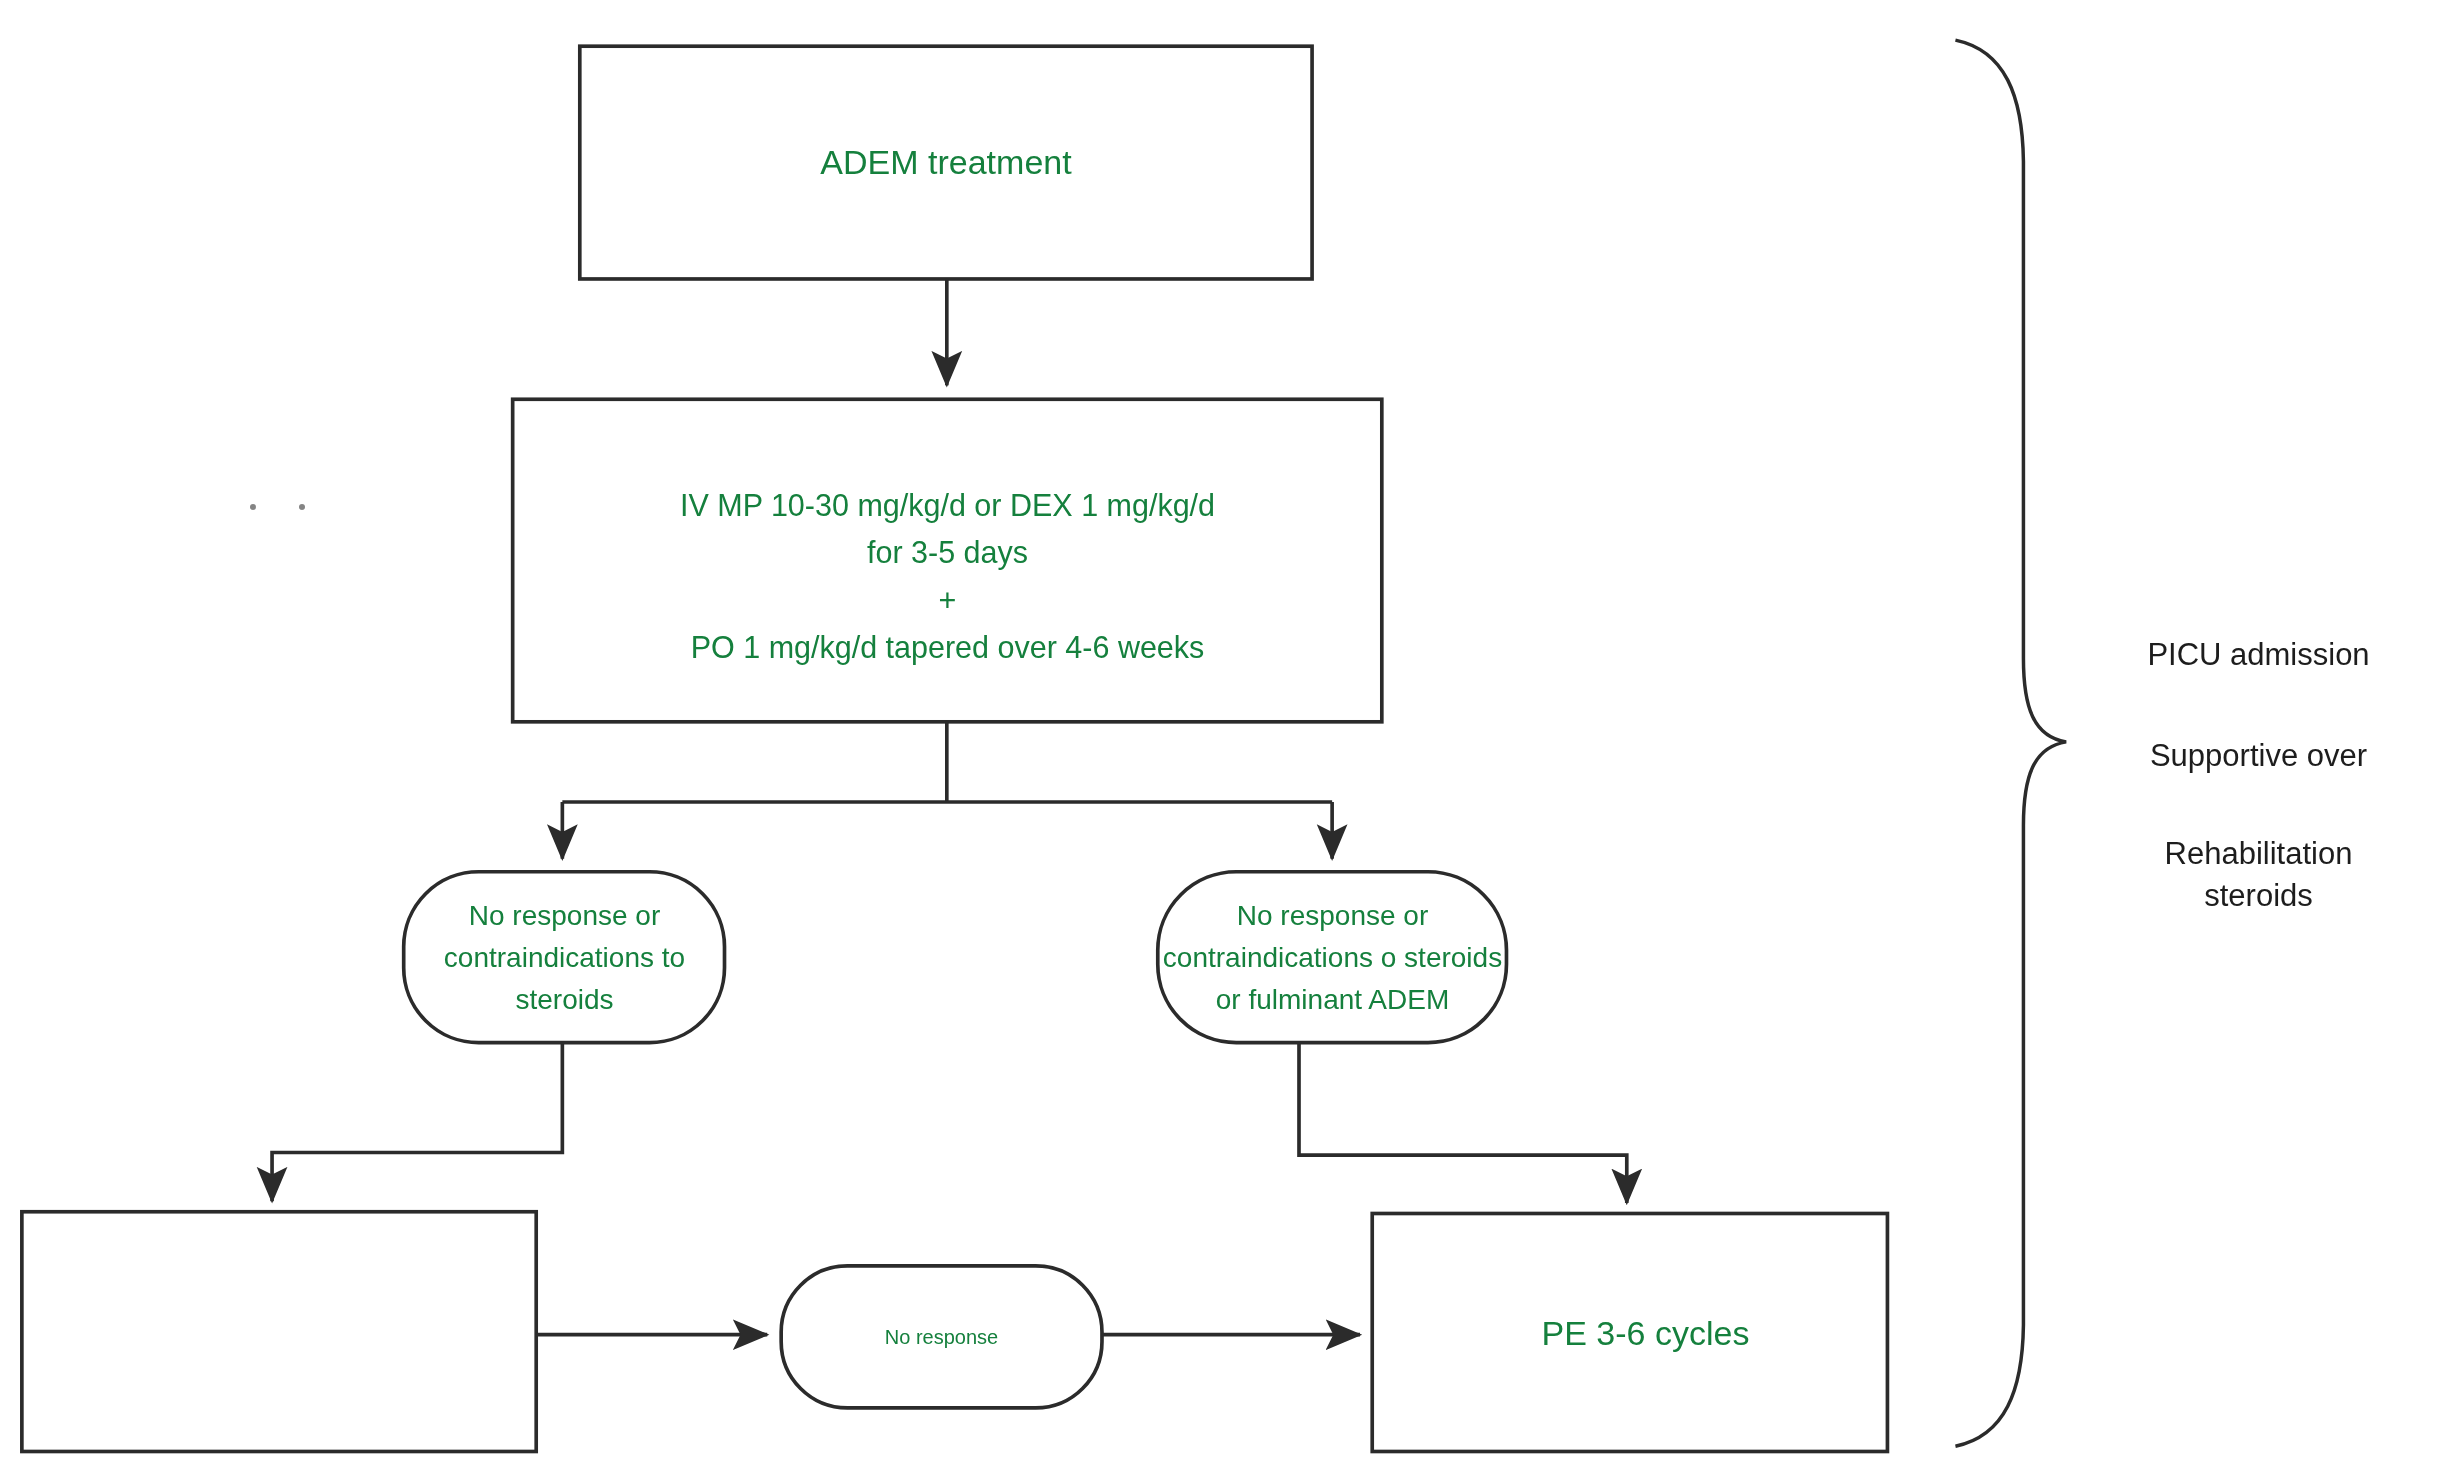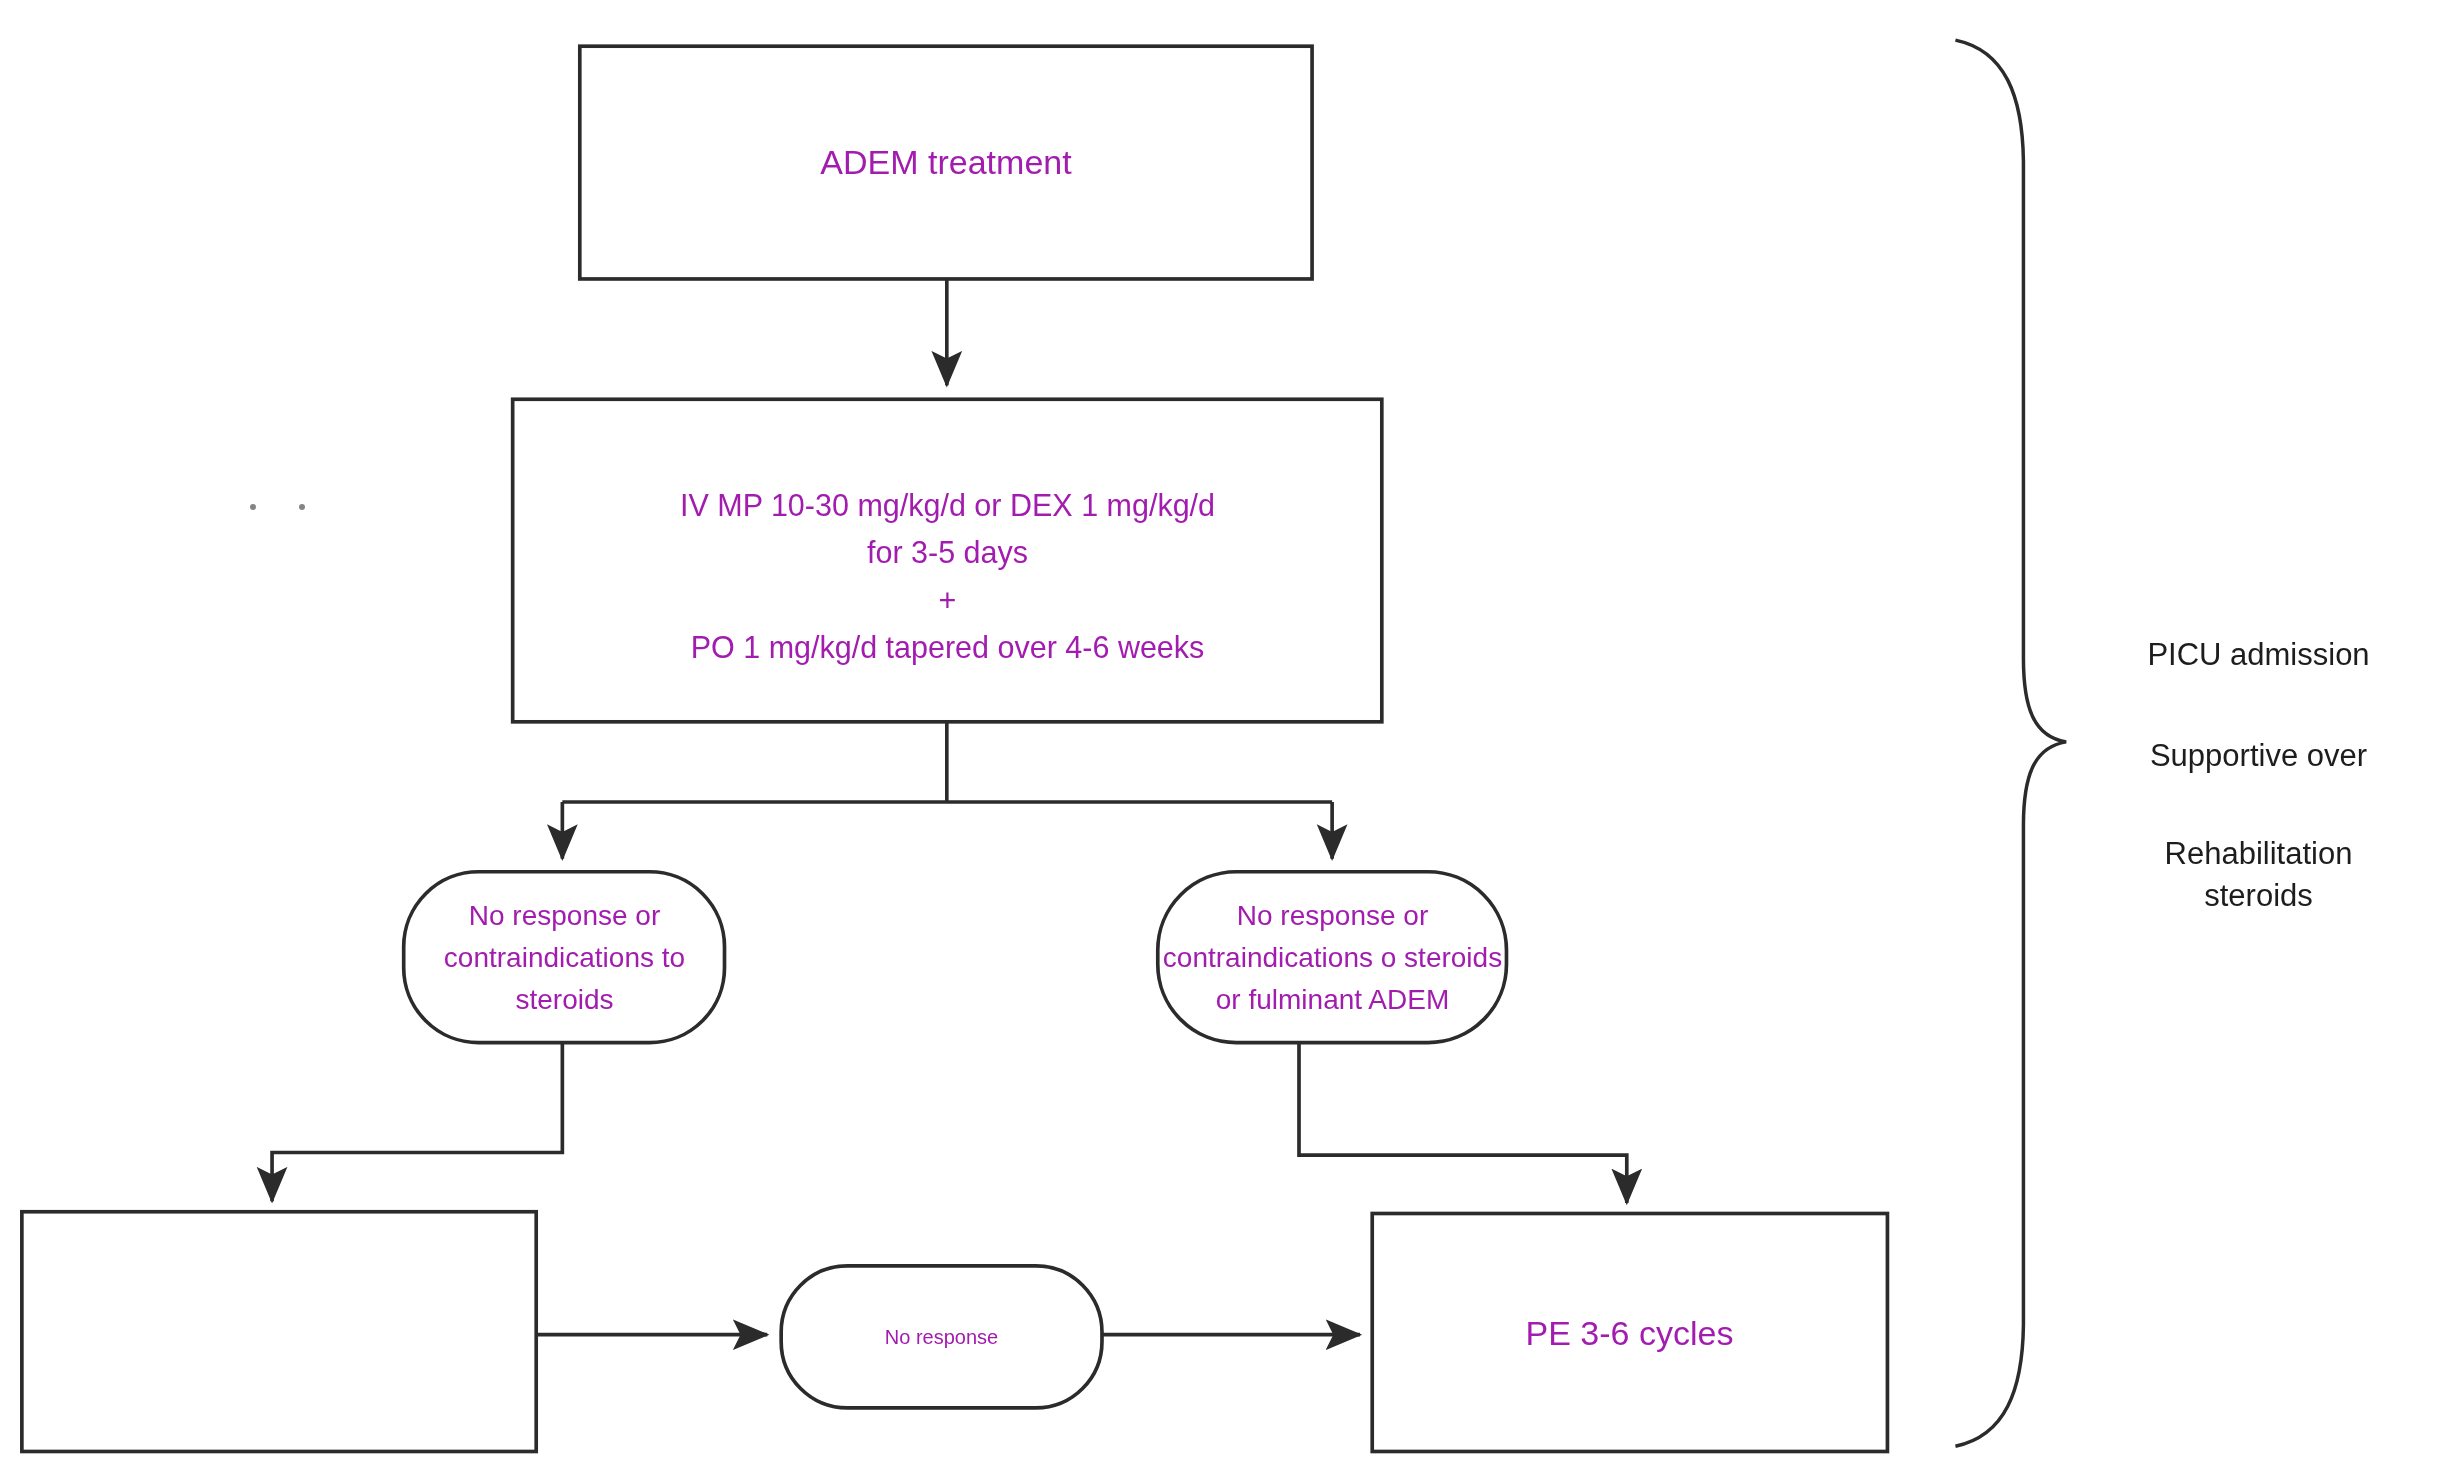--- a/index.html
+++ b/index.html
@@ -26,21 +26,21 @@
   }
   .node-text {
     position: absolute;
     display: flex;
     align-items: center;
     justify-content: center;
     text-align: center;
     pointer-events: none;
     white-space: pre-line;
     line-height: 1.42;
-    color: #a21caf;
+    color: #15803d;
   }
   .node-box-label {
     font-size: 34px;
   }
   .node-med-label {
     font-size: 30.5px;
     line-height: 1.55;
     margin-top: 16px;
   }
   .node-oval-label {
@@ -136,21 +136,21 @@
 contraindications to
 steroids</div>
 
   <div class="node-text node-oval-label" style="left:1158px; top:872px; width:349px; height:171px;">No response or
 contraindications o steroids
 or fulminant ADEM</div>
 
 
   <div class="node-text node-oval-small-label" style="left:781px; top:1266px; width:321px; height:142px;">No response</div>
 
-  <div class="node-text node-box-label" style="left:1372px; top:1214px; width:515px; height:238px;">PE 3-6 cycles</div>
+  <div class="node-text node-box-label" style="left:1372px; top:1214px; width:515px; height:238px;padding-left:16px;">PE 3-6 cycles</div>
 
   <div class="brace-label" style="left:2084px; top:625px; width:349px;">PICU admission</div>
 
   <div class="brace-label" style="left:2084px; top:726px; width:349px;">Supportive over</div>
 
   <div class="brace-label" style="left:2084px; top:824px; width:349px;">Rehabilitation
 steroids</div>
 
 </div>
 

